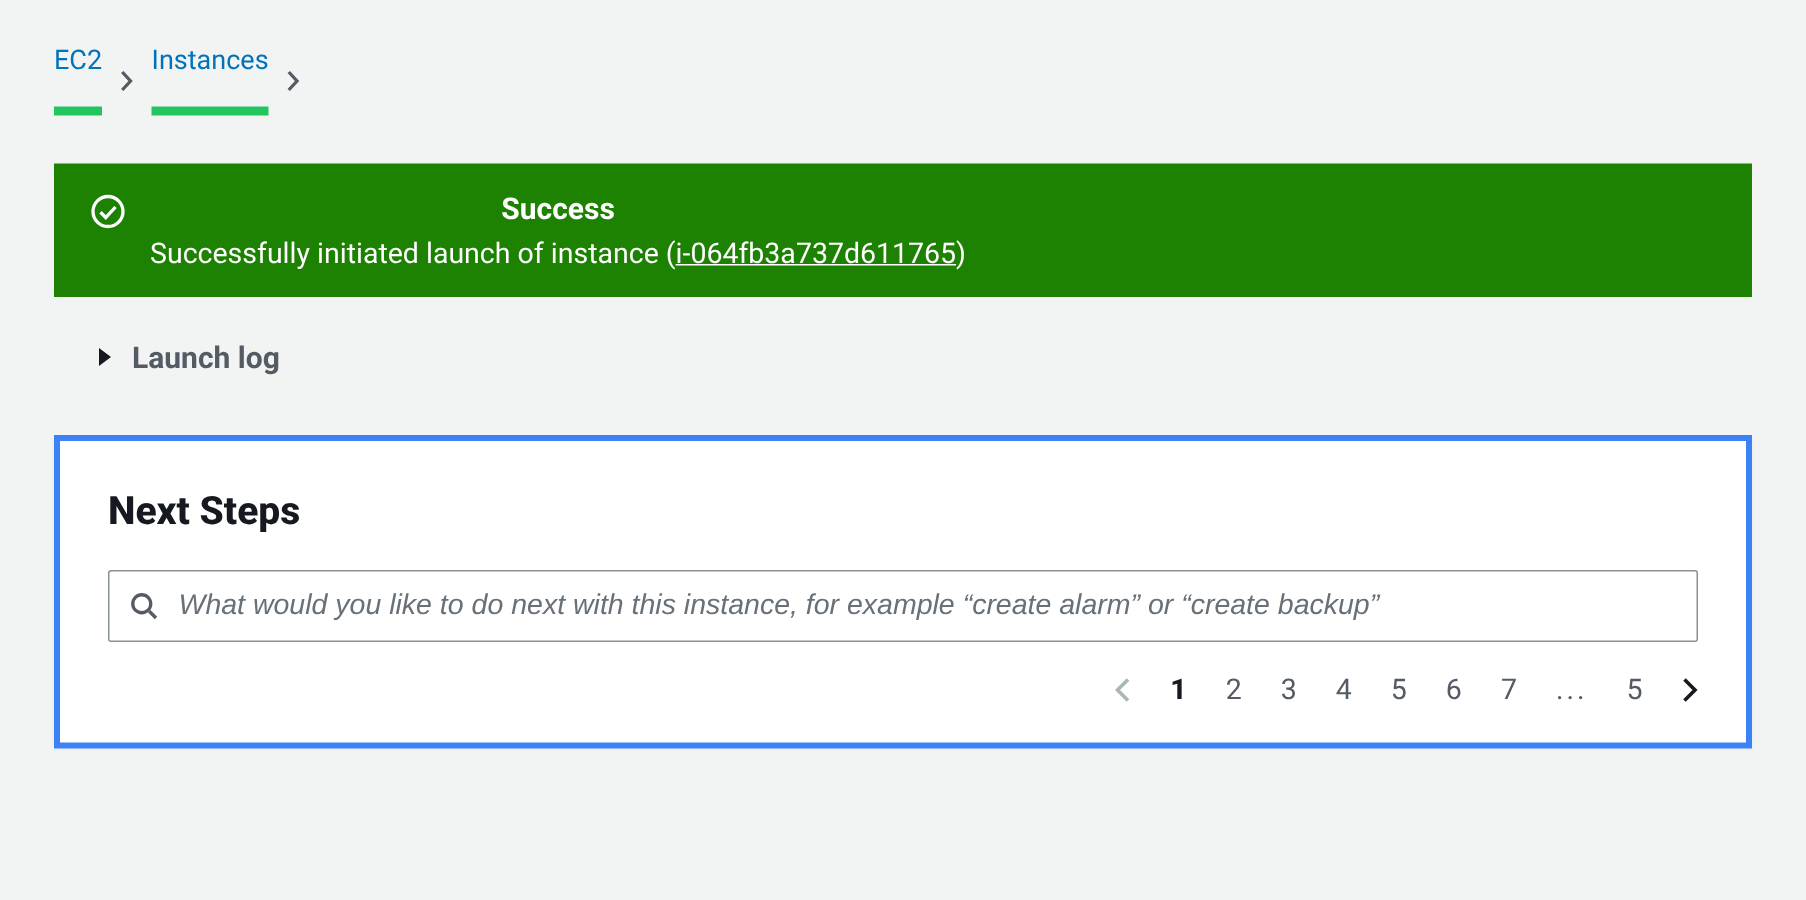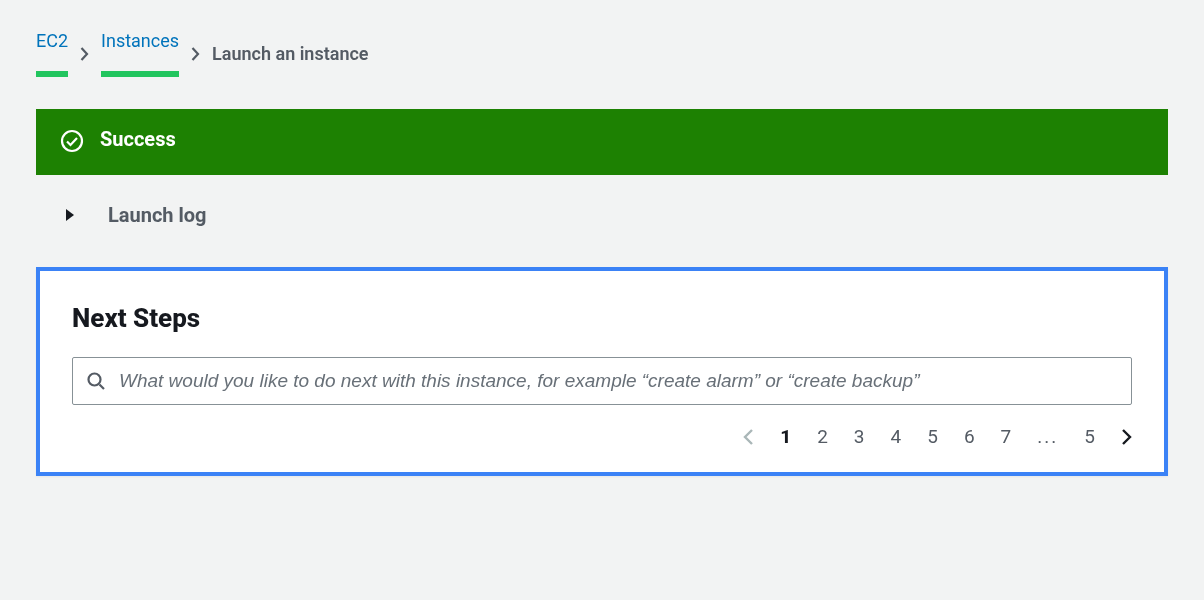--- a/index.html
+++ b/index.html
@@ -78,21 +78,20 @@
     }
     .launch-log-arrow {
       display: flex;
       align-items: center;
       color: #16191f;
     }
     .launch-log-label {
       color: #545b64;
       font-size: 20px;
       font-weight: 700;
-      margin-left: 20px;
     }
     .next-steps-panel {
       background: #ffffff;
       border: 4px solid #3b82f6;
       box-shadow: 0 1px 2px rgba(0,0,0,0.05);
       padding: 32px 32px 24px 32px;
     }
     .next-steps-title {
       font-size: 26px;
       font-weight: 800;
@@ -166,32 +165,34 @@
     <svg width="9" height="14" viewBox="0 0 9 14" fill="none">
         <path d="M1.5 1L7 7L1.5 13" stroke="#545b64" stroke-width="2.2"></path>
       </svg>
   </span>
   <a class="breadcrumb-link">Instances</a>
   <span class="breadcrumb-sep">
     <svg width="9" height="14" viewBox="0 0 9 14" fill="none">
         <path d="M1.5 1L7 7L1.5 13" stroke="#545b64" stroke-width="2.2"></path>
       </svg>
   </span>
-  <span class="breadcrumb-current">Launch an instance</span>
 </nav>
 
 <div class="success-banner">
   <span class="success-icon-wrap">
     <svg width="24" height="24" viewBox="0 0 24 24" fill="none">
       <circle cx="12" cy="12" r="10" stroke="#ffffff" stroke-width="2.2"></circle>
       <path d="M7 12.5L10.5 16L17 9" stroke="#ffffff" stroke-width="2.2" fill="none"></path>
     </svg>
   </span>
   <div class="success-content">
     <div class="success-title">Success</div>
+    <div class="success-message">
+      <span>Successfully initiated launch of instance (</span><span class="instance-link">i-064fb3a737d611765</span><span>)</span>
+    </div>
   </div>
 </div>
 
 <div class="launch-log-row">
   <span class="launch-log-arrow">
     <svg width="12" height="14" viewBox="0 0 12 14">
         <path d="M2 1 L10 7 L2 13 Z" fill="#16191f"></path>
       </svg>
   </span>
   <span class="launch-log-label">Launch log</span>

